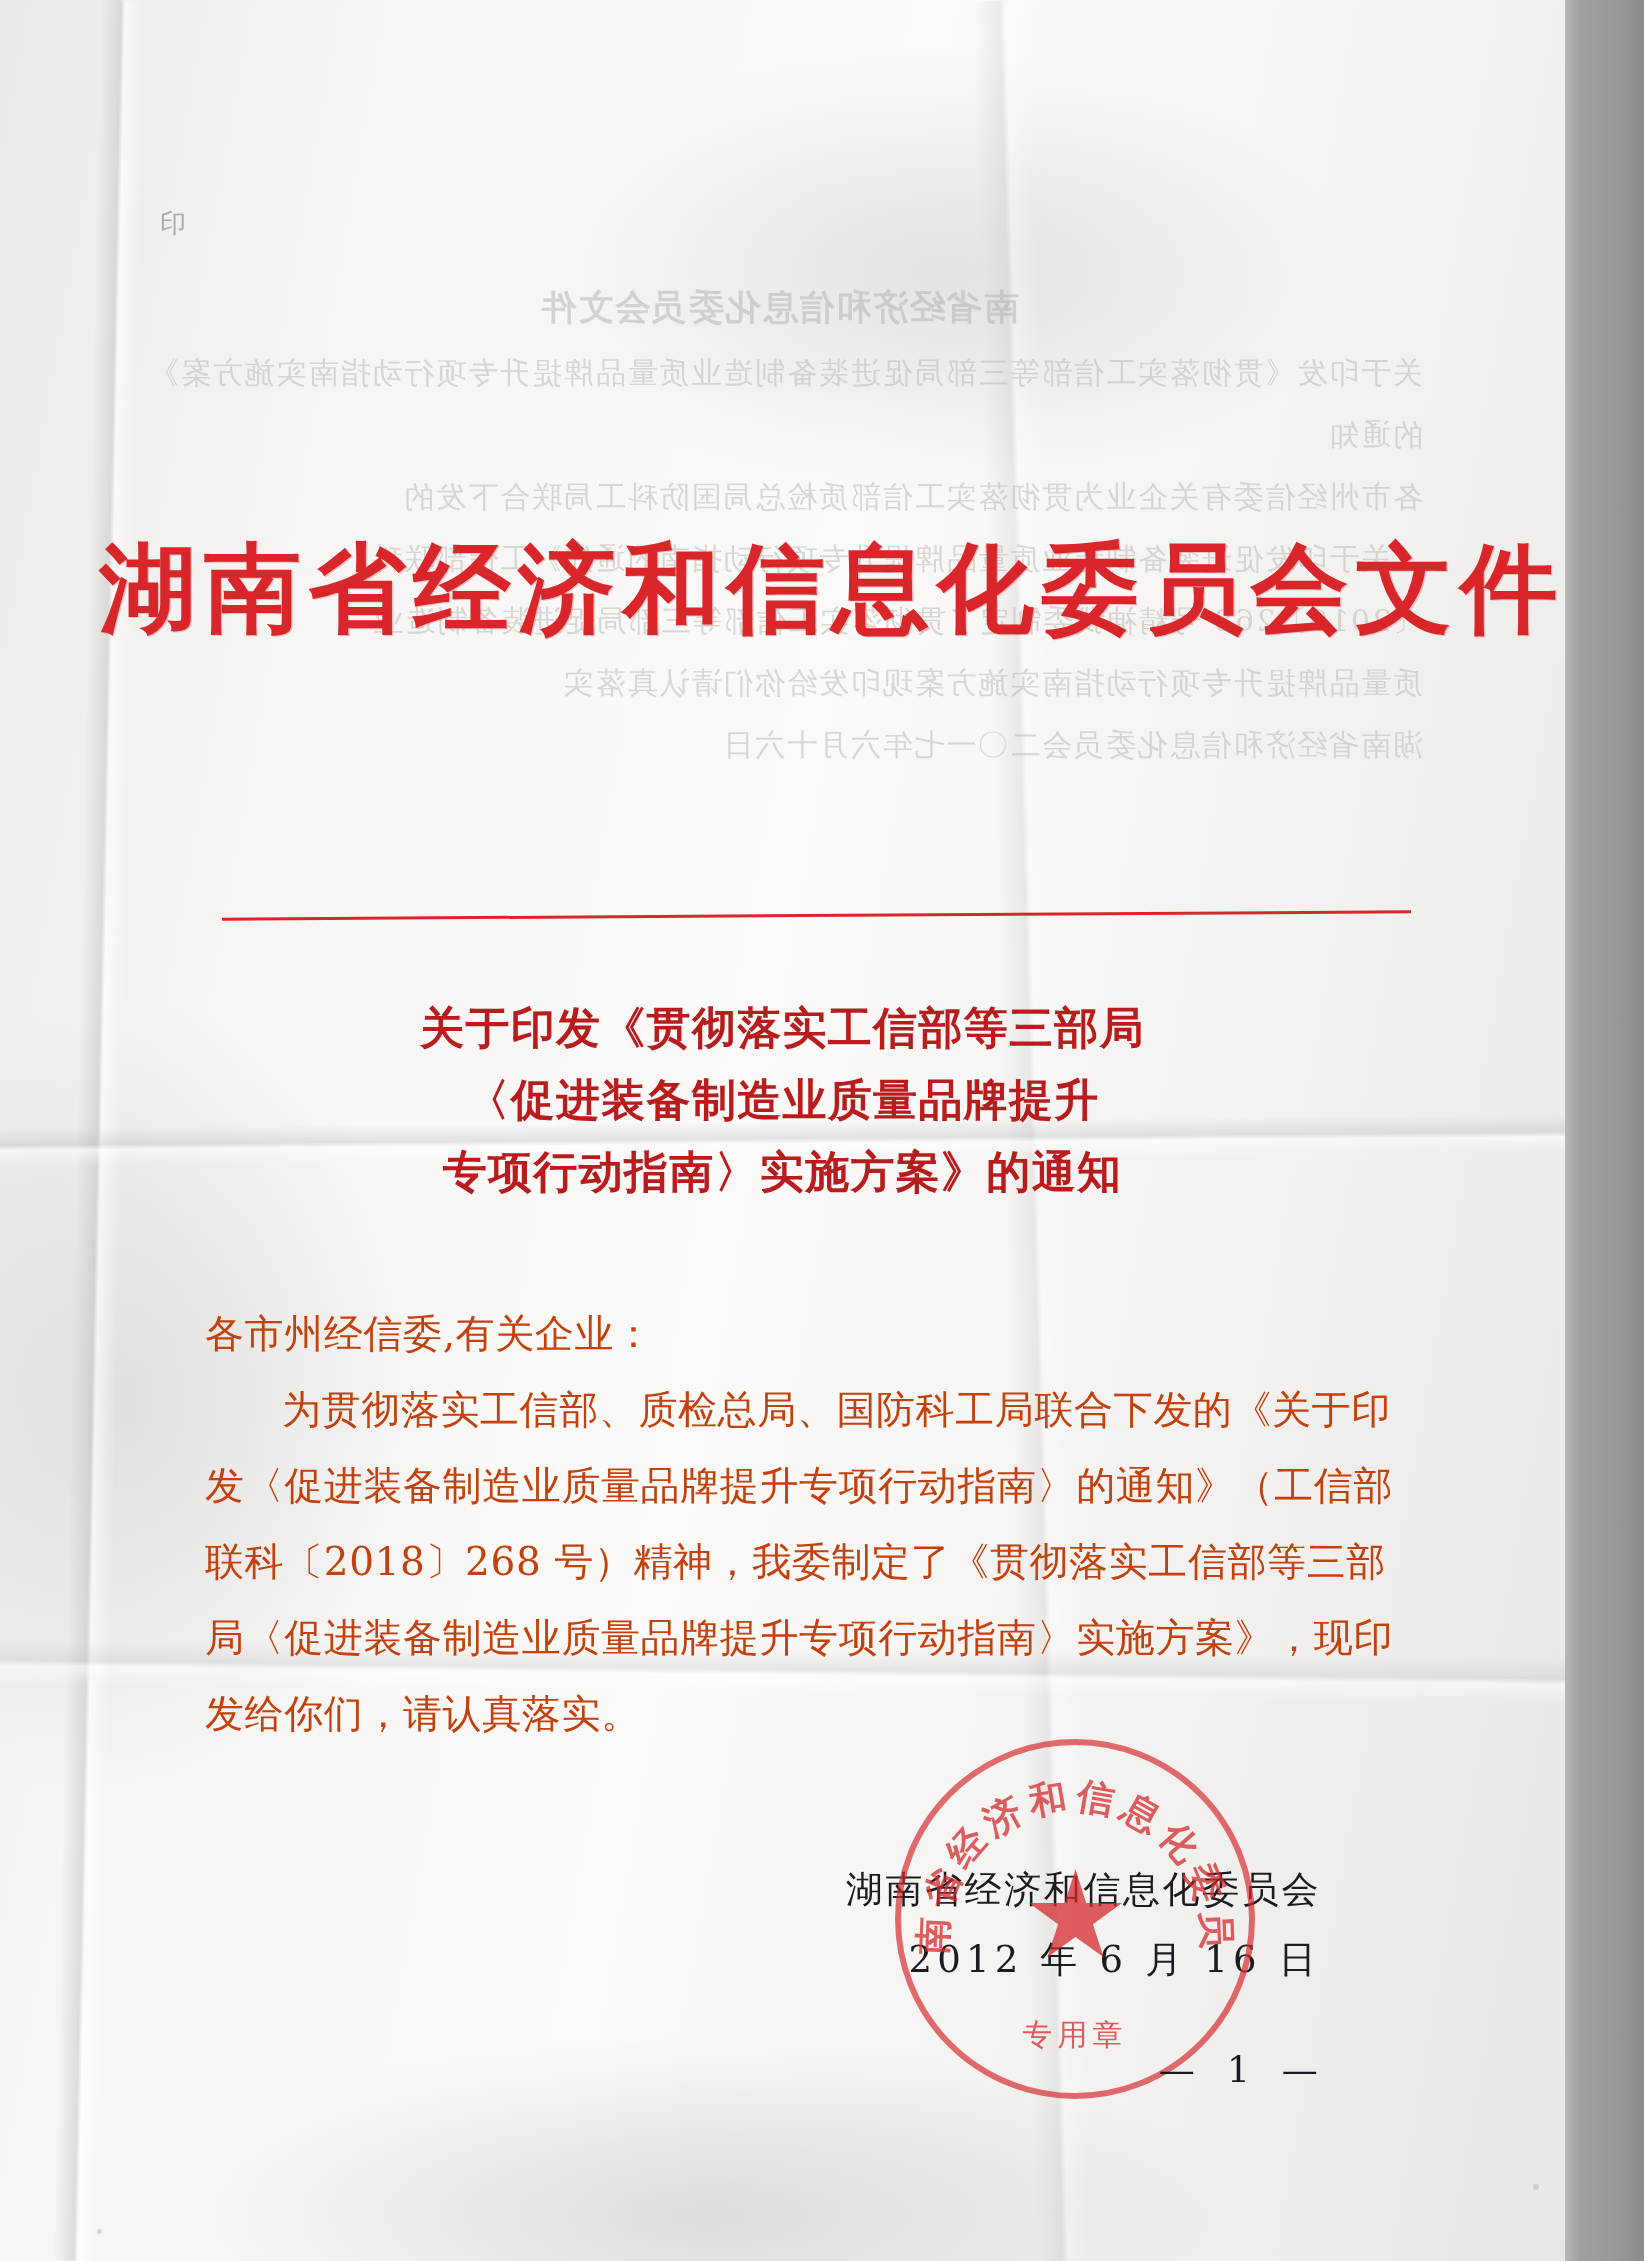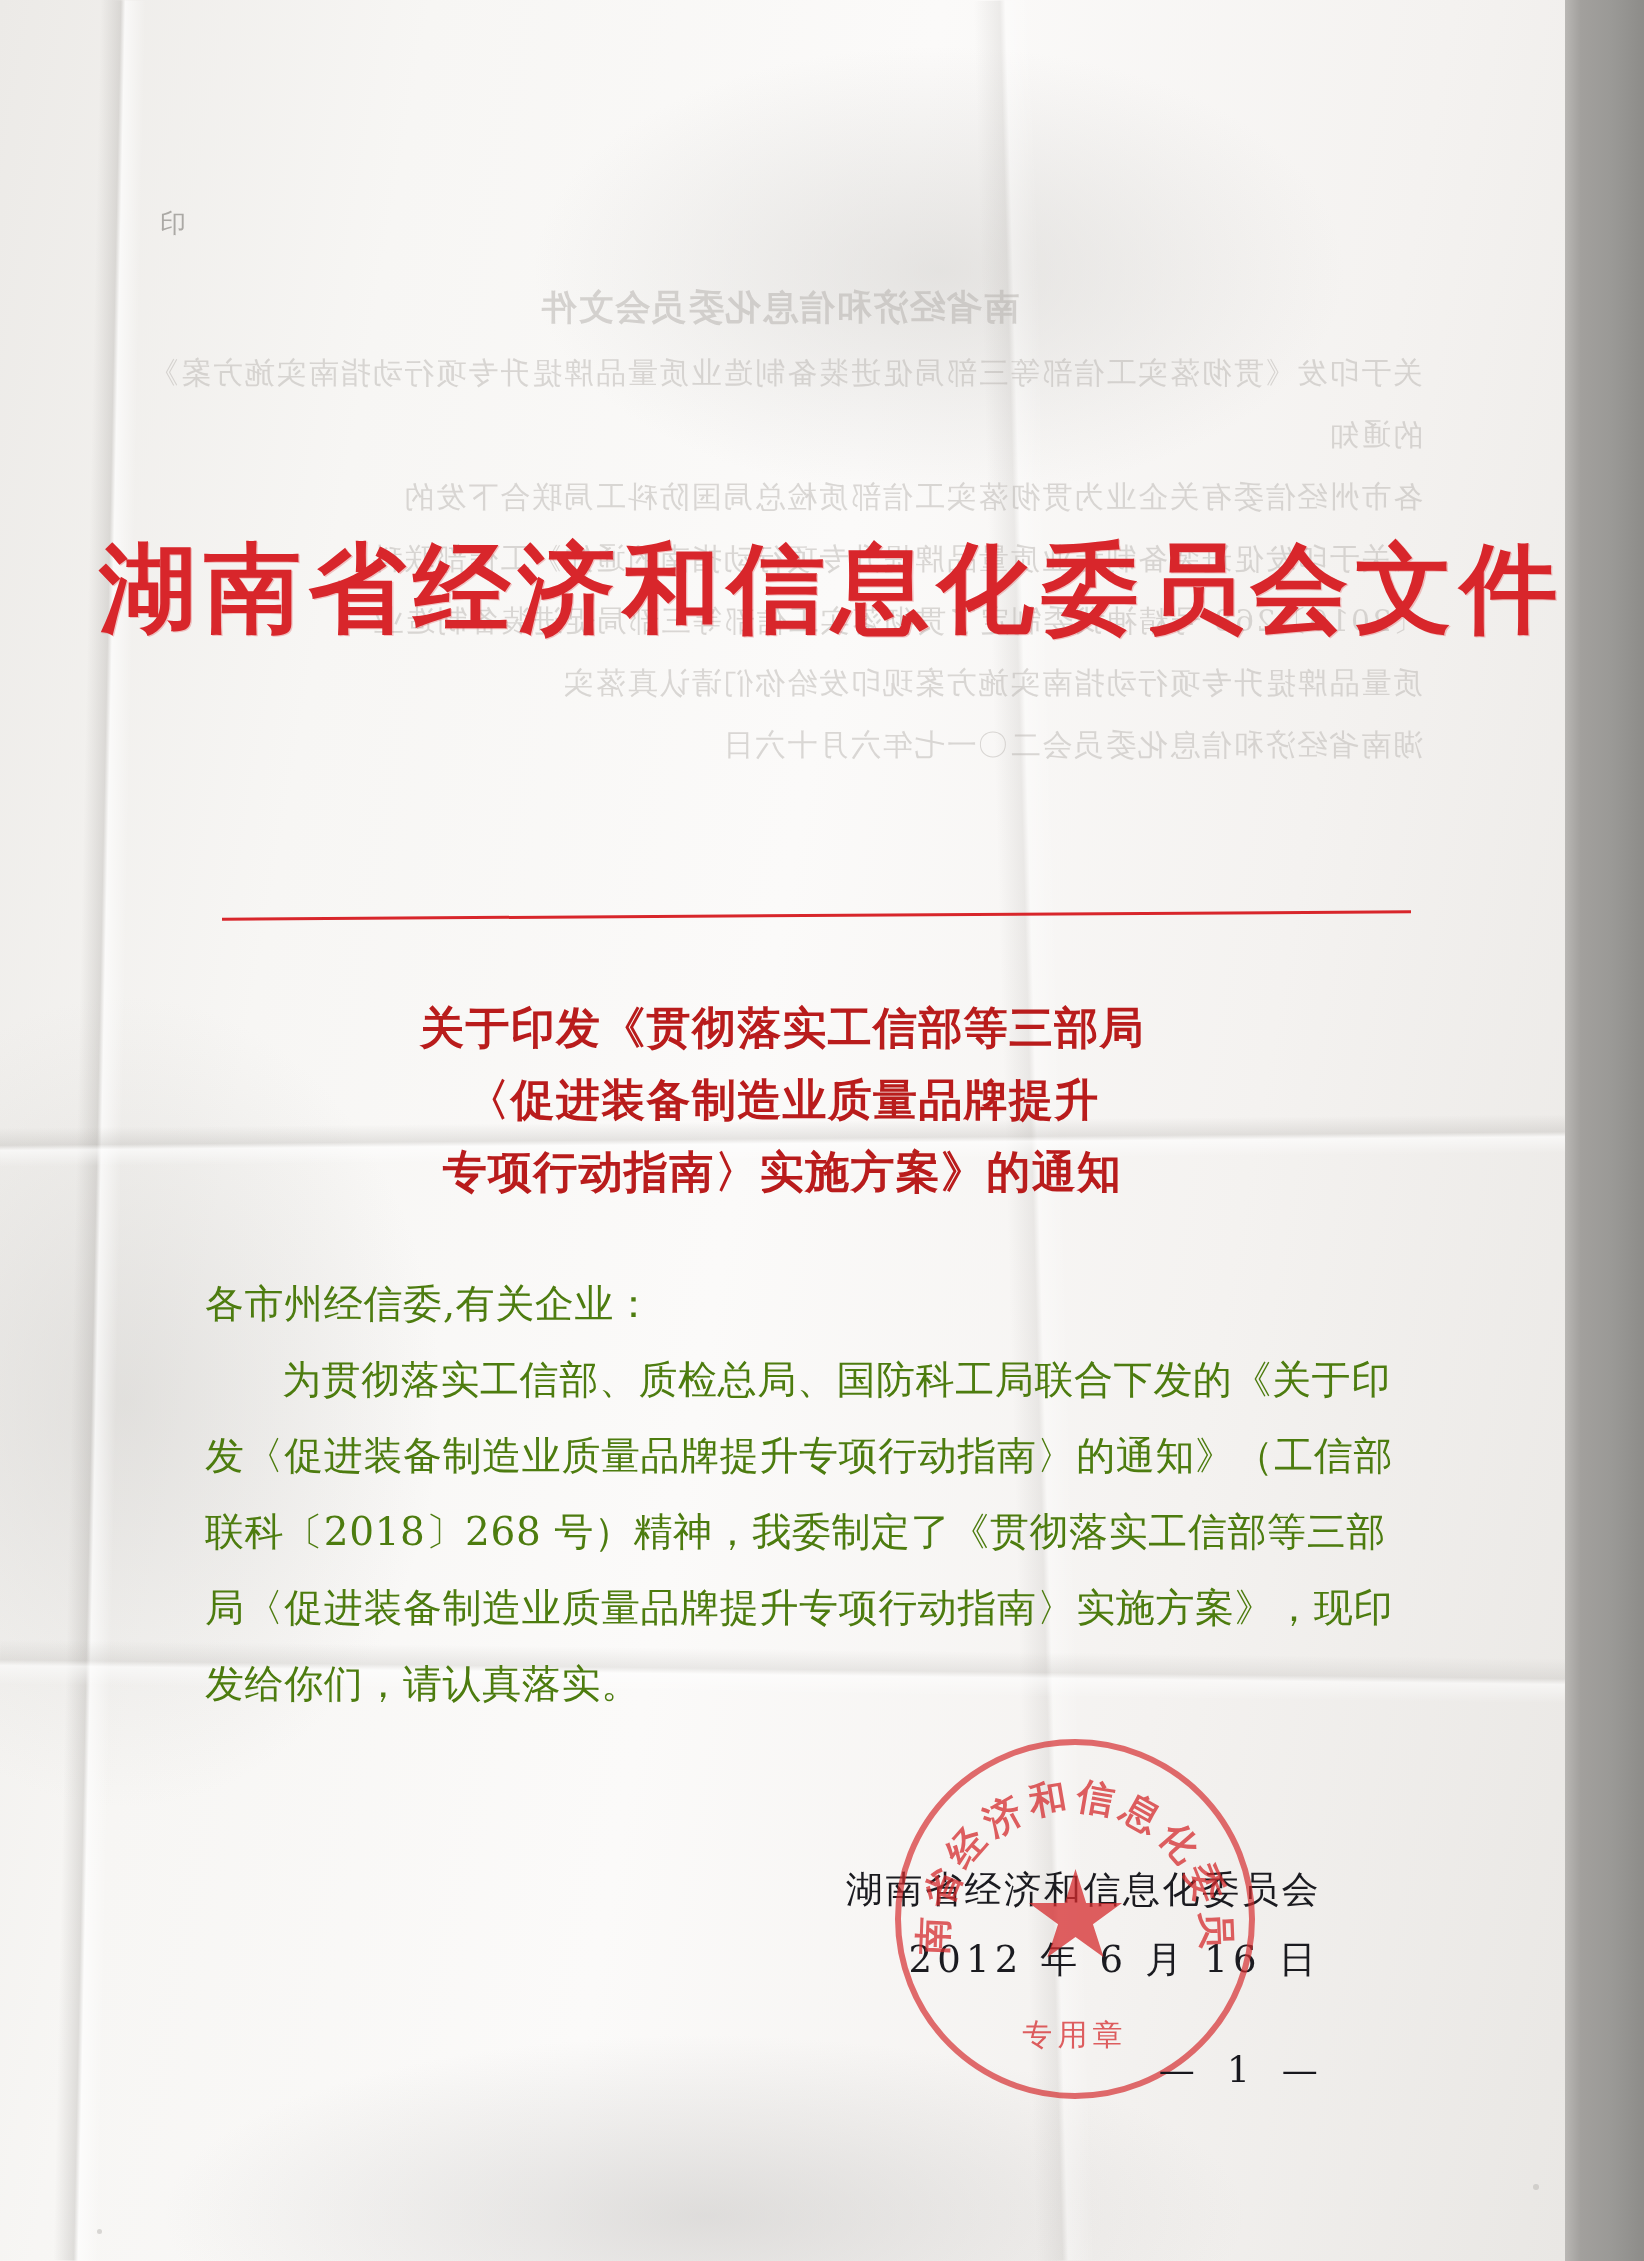--- a/index.html
+++ b/index.html
@@ -104,23 +104,23 @@
     font-size: 44px;
     line-height: 72px;
     font-weight: bold;
     letter-spacing: 1.3px;
     font-family: "DejaVu Serif", "Liberation Serif", serif;
   }
   .doc-title div { white-space: nowrap; }
 
   .body-text {
     position: absolute;
-    left: 205px; top: 1266px;
+    left: 205px; top: 1296px;
     width: 1211px;
-    color: #4d7c0f;
+    color: #c2410c;
     font-size: 39px;
     line-height: 76px;
     letter-spacing: 0.6px;
     font-family: "DejaVu Serif", "Liberation Serif", serif;
   }
   .body-text p { margin: 0; }
   .indent { text-indent: 77px; }
 
   .signature {
     position: absolute;

